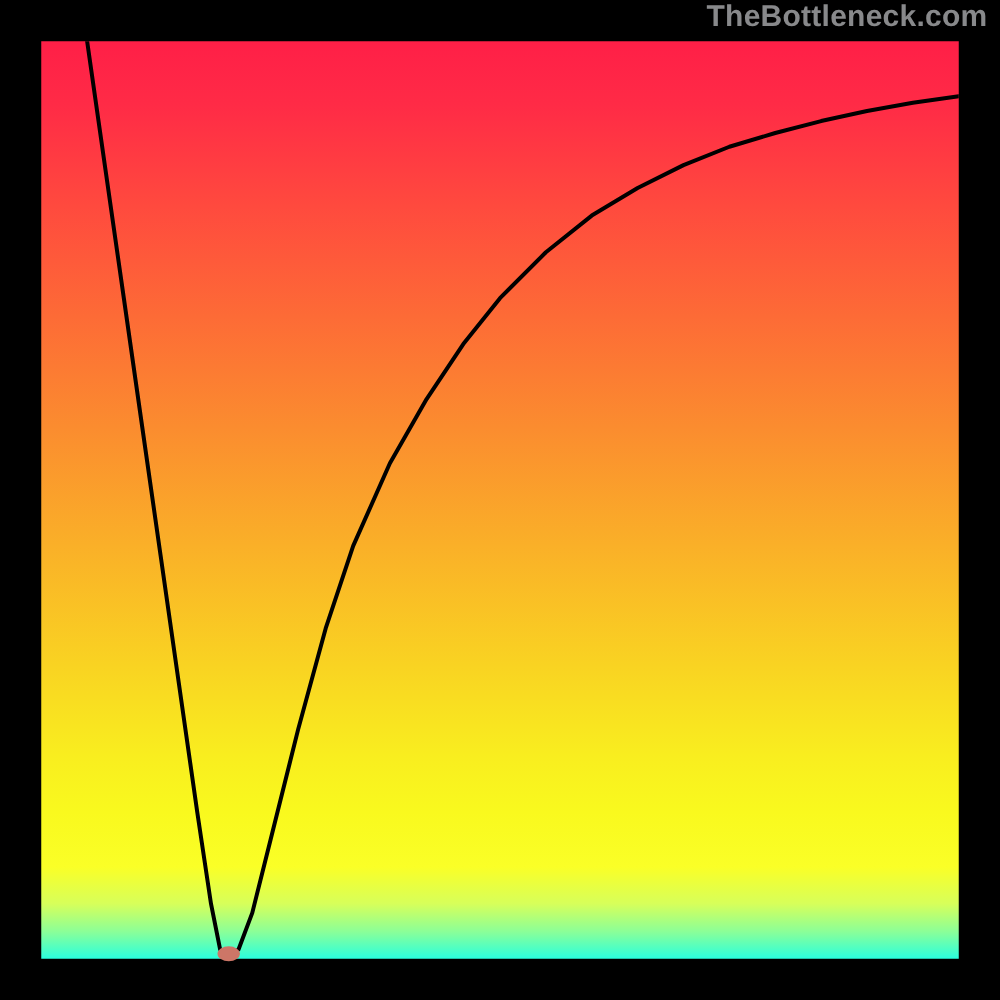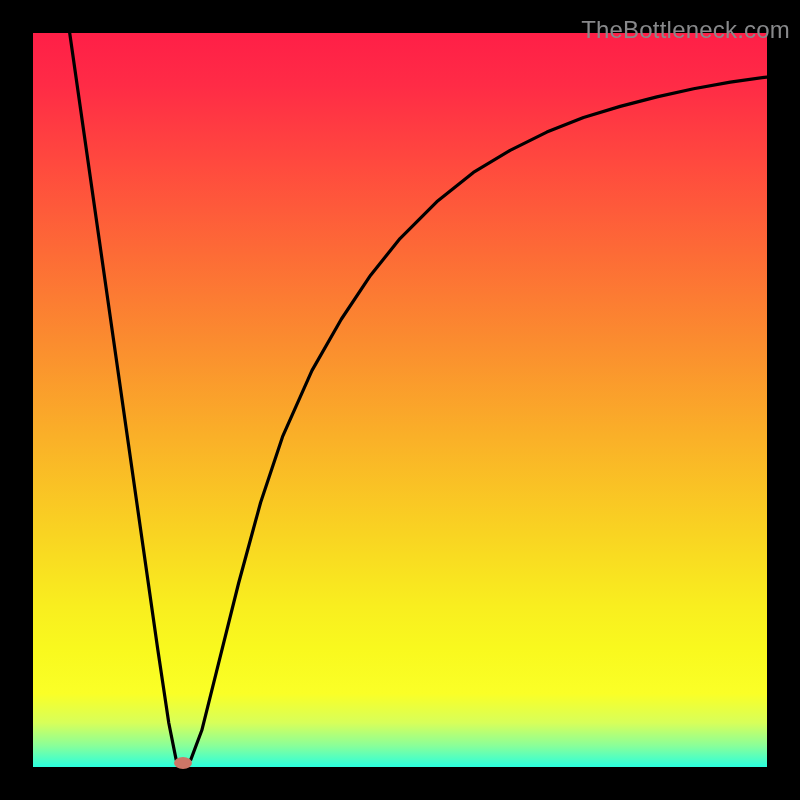--- a/index.html
+++ b/index.html
@@ -27,25 +27,25 @@
       #f9ee1f 78%,
       #f9f91e 84%,
       #faff27 90%,
       #d7ff5a 94%,
       #8cff97 97%,
       #2affde 100%
     );
   }
   .watermark {
     position: absolute;
-    top: 16px;
+    top: 0;
     right: 10px;
     font-family: Arial, Helvetica, sans-serif;
     font-size: 24px;
-    font-weight: 400;
+    font-weight: 700;
     color: #88898b;
     letter-spacing: 0.2px;
   }
   .curve {
     position: absolute;
     left: 0; top: 0;
     width: 100%;
     height: 100%;
     pointer-events: none;
   }

